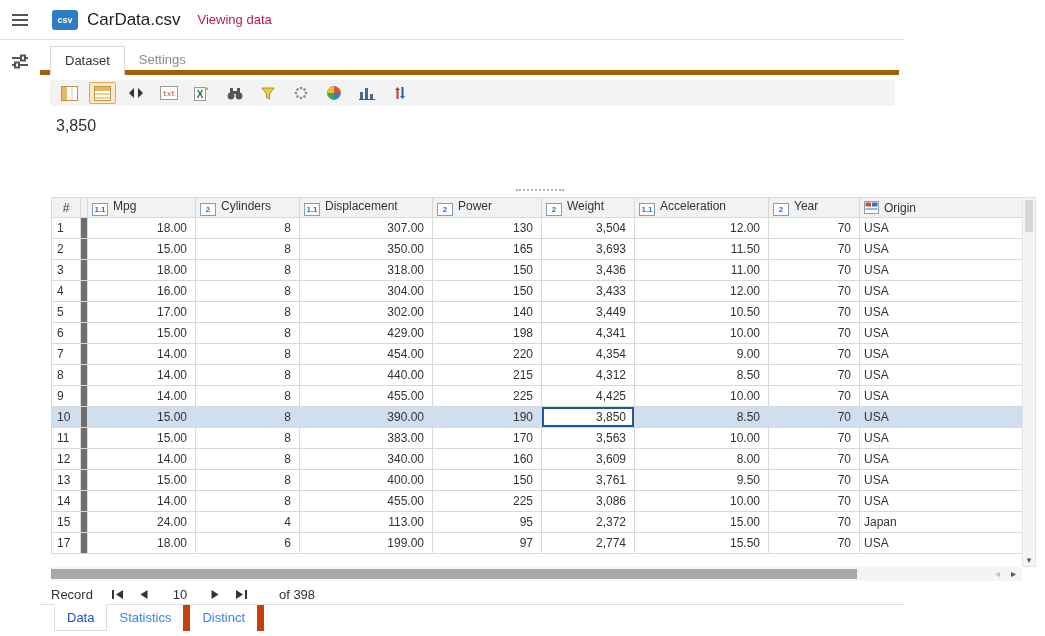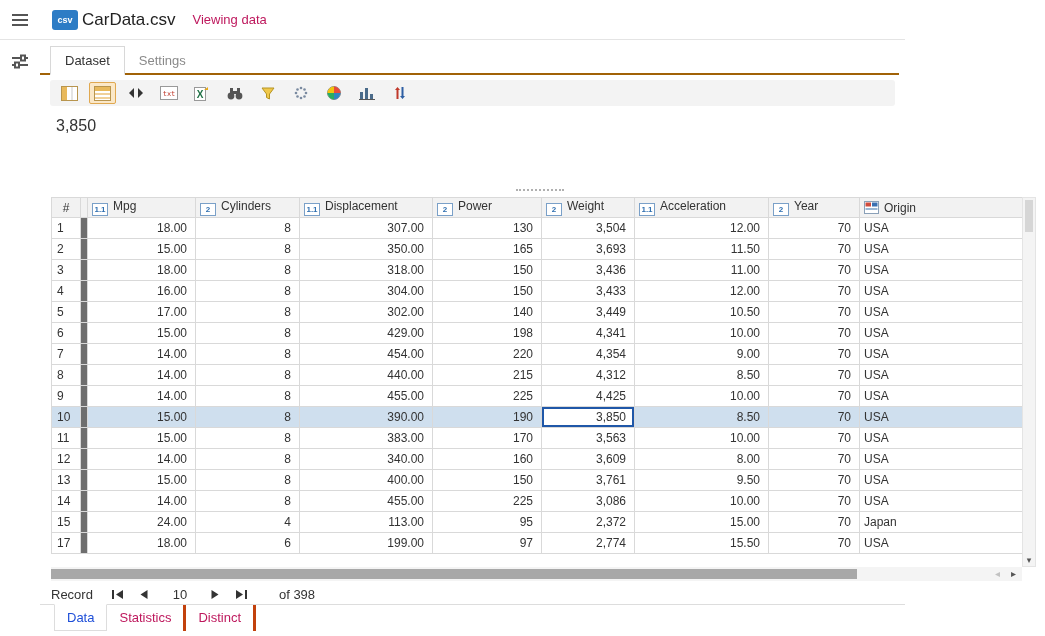--- a/index.html
+++ b/index.html
@@ -5,29 +5,29 @@
   *{box-sizing:border-box;margin:0;padding:0}
   html,body{background:#fff}
   body{width:1045px;height:636px;font-family:"Liberation Sans",sans-serif;color:#333;position:relative;overflow:hidden}
   .app{position:absolute;left:0;top:0;width:905px;height:636px;background:#fff}
 
   
   .topbar{position:absolute;left:0;top:0;width:100%;height:40px;border-bottom:1px solid #e4e4e4;display:flex;align-items:center;background:#fff}
   .hamburger{width:40px;height:40px;display:flex;flex-direction:column;justify-content:center;align-items:center;gap:3px;background:none;border:none;cursor:pointer}
   .hamburger i{display:block;width:16px;height:2px;background:#555}
   .csvbadge{margin-left:12px;width:26px;height:20px;background:#2d7cc5;color:#fff;font-size:9px;font-weight:bold;border-radius:3px;display:flex;align-items:center;justify-content:center}
-  .apptitle{margin-left:4px;font-size:17px;color:#222}
+  .apptitle{margin-left:9px;font-size:17px;color:#222}
   .subtitle{margin-left:17px;font-size:13px;color:#be185d}
 
   
   .leftrail{position:absolute;left:0;top:40px;width:40px;bottom:0;background:#fff}
   .railbtn{display:block;margin:13px auto 0;background:none;border:none;cursor:pointer;width:24px;height:20px}
 
   
-  .tabstrip{position:absolute;left:40px;right:6px;top:45px;height:30px;border-bottom:2px solid #a16207;display:flex;align-items:center;padding-left:10px}
+  .tabstrip{position:absolute;left:40px;right:6px;top:45px;height:30px;border-bottom:5px solid #a16207;display:flex;align-items:flex-start;padding-left:10px}
   .tab{padding:6px 14px;font-size:13px;color:#8a8a8a;cursor:pointer;position:relative;bottom:-1px}
   .tab.active{background:#fff;border:1px solid #d8d8d8;border-bottom:1px solid #fff;color:#333}
 
   
   .toolbar{position:absolute;left:50px;right:10px;top:80px;height:26px;background:#f3f3f3;border-radius:3px;display:flex;align-items:center;padding-left:6px;gap:6px}
   .tbtn{width:27px;height:22px;display:flex;align-items:center;justify-content:center;background:transparent;border:1px solid transparent;padding:0;cursor:pointer;border-radius:2px}
   .tbtn.pressed{background:#fbe8c8;border-color:#e0a850}
 
   
   .cellviewer{position:absolute;left:56px;top:117px;font-size:16px;color:#333}
@@ -64,21 +64,21 @@
 
   
   .recordbar{position:absolute;left:51px;top:584px;height:20px;display:flex;align-items:center;font-size:13px;color:#333}
   .reclabel{margin-right:12px}
   .recbtn{background:none;border:none;width:24px;height:18px;display:flex;align-items:center;justify-content:center;cursor:pointer;padding:0;margin:0 1px}
   .reccur{width:46px;text-align:center}
   .rectotal{margin-left:24px}
 
   
   .bottomtabs{position:absolute;left:40px;right:0;top:604px;height:32px;border-top:1px solid #ddd;display:flex;padding-left:14px;background:#fff}
-  .btab{padding:5px 12px;font-size:13px;color:#be185d;cursor:pointer;border-right:3px solid #c2410c;height:26px}
+  .btab{padding:5px 12px;font-size:13px;color:#3b82f6;cursor:pointer;border-right:7px solid #c2410c;height:26px}
   .btab.active{color:#1d4ed8;background:#fff;border:1px solid #ddd;border-top:1px solid #fff;margin-top:-1px;height:27px}
 </style>
 </head>
 <body>
 
 <div class="app">
 
   <header class="topbar">
     <button class="hamburger">
         <i></i>

